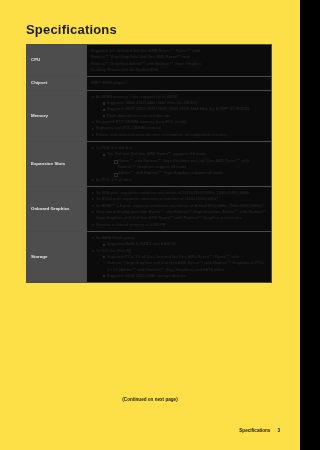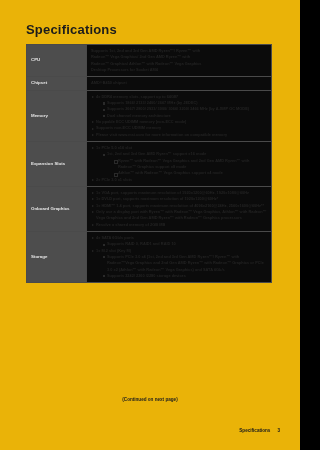--- a/index.html
+++ b/index.html
@@ -6,21 +6,21 @@
   html, body {
     margin: 0; padding: 0;
     width: 300px; height: 450px;
     background: #000000;
     font-family: "Liberation Sans", sans-serif;
     overflow: hidden;
   }
   .page {
     position: relative;
     width: 300px; height: 450px;
-    background: #eab308;
+    background: #fde047;
   }
   .page-title {
     position: absolute;
     left: 26px; top: 22px;
     font-size: 13px;
     font-weight: bold;
     color: #1c1c1c;
     letter-spacing: 0.2px;
   }
   .spec-table {

